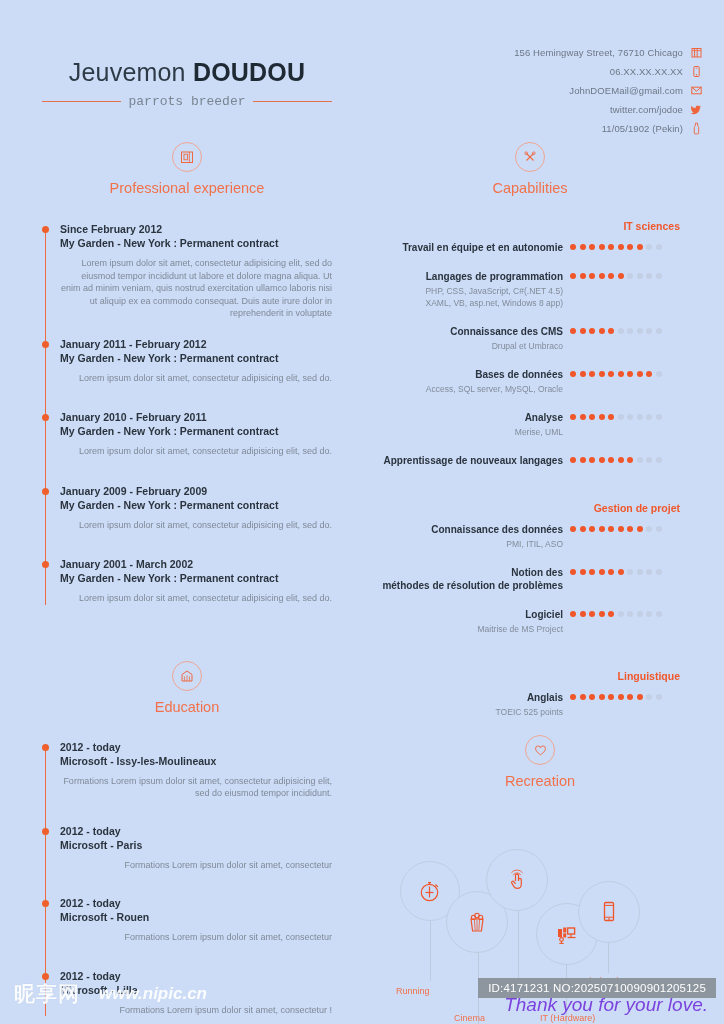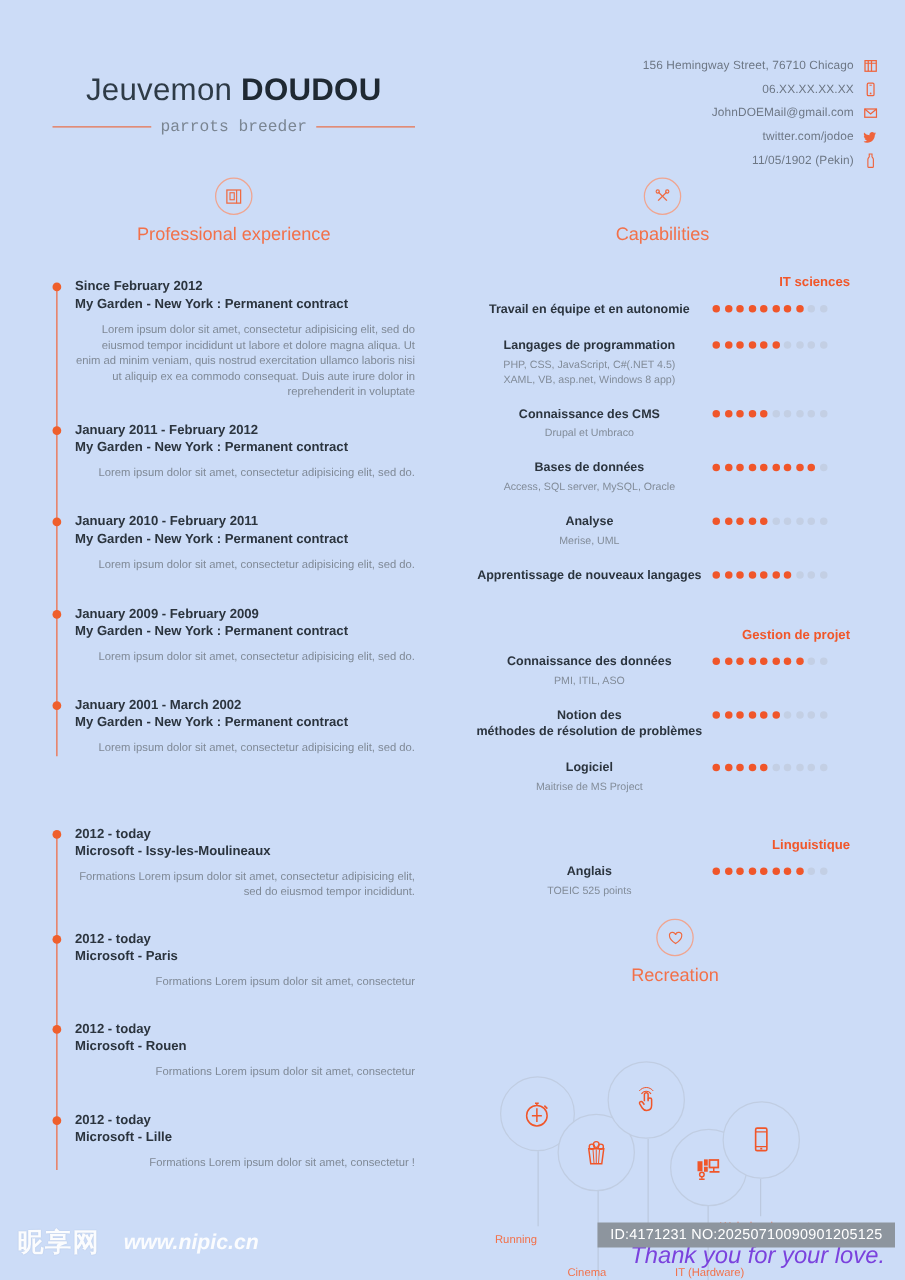--- a/index.html
+++ b/index.html
@@ -65,21 +65,21 @@
   .edu-list { margin-top: 26px; }
 
   
   .right-col { position: absolute; left: 380px; top: 142px; width: 300px; }
   .skill-group { margin-top: 20px; }
   .group-title {
     font-size: 10.5px; font-weight: 700; color: #f1572a;
     text-align: right; margin-bottom: 9px;
   }
   .skill-row { display: flex; align-items: flex-start; margin-bottom: 3px; }
-  .skill-left { width: 190px; text-align: center; padding-right: 7px; }
+  .skill-left { width: 190px; text-align: right; padding-right: 7px; }
   .skill-name { font-size: 10px; font-weight: 700; color: #2b343e; line-height: 13px; }
   .skill-sub { font-size: 8.5px; color: #828c99; line-height: 12px; margin-top: 2px; }
   .dots { display: flex; gap: 3.5px; padding-top: 3px; flex: 0 0 auto; }
   .dot { width: 6px; height: 6px; border-radius: 50%; background: #c3cfe4; }
   .dot.on { background: #f0562a; }
   .skill-spacer { height: 13px; }
 
   
   .rec-block { position: absolute; left: 380px; top: 735px; width: 320px; }
   .rec-canvas { position: relative; width: 320px; height: 230px; margin-top: 14px; }
@@ -232,20 +232,31 @@
 
       <div class="tl-item" style="margin-top:27px;">
         <span class="tl-dot"></span>
         <div class="tl-date">January 2001 - March 2002</div>
         <div class="tl-place">My Garden - New York : Permanent contract</div>
         <div class="tl-desc">Lorem ipsum dolor sit amet, consectetur adipisicing elit, sed do.</div>
       </div>
     </div>
 
     <div class="edu-block">
+      <div class="sec-head">
+        <div class="sec-circle">
+          <svg width="16" height="16" viewBox="0 0 16 16">
+            <polygon points="8,3 13,6.5 13,13 3,13 3,6.5" fill="none" stroke="currentColor" stroke-width="1"></polygon>
+            <line x1="5.4" y1="13" x2="5.4" y2="8.4" stroke="currentColor" stroke-width=".8"></line>
+            <line x1="8" y1="13" x2="8" y2="7.4" stroke="currentColor" stroke-width=".8"></line>
+            <line x1="10.6" y1="13" x2="10.6" y2="8.4" stroke="currentColor" stroke-width=".8"></line>
+          </svg>
+        </div>
+        <div class="sec-title">Education</div>
+      </div>
 
       <div class="timeline edu-list">
         <div class="tl-line"></div>
 
         <div class="tl-item">
           <span class="tl-dot"></span>
           <div class="tl-date">2012 - today</div>
           <div class="tl-place">Microsoft - Issy-les-Moulineaux</div>
           <div class="tl-desc">Formations Lorem ipsum dolor sit amet, consectetur adipisicing elit, sed do eiusmod tempor incididunt.</div>
         </div>

